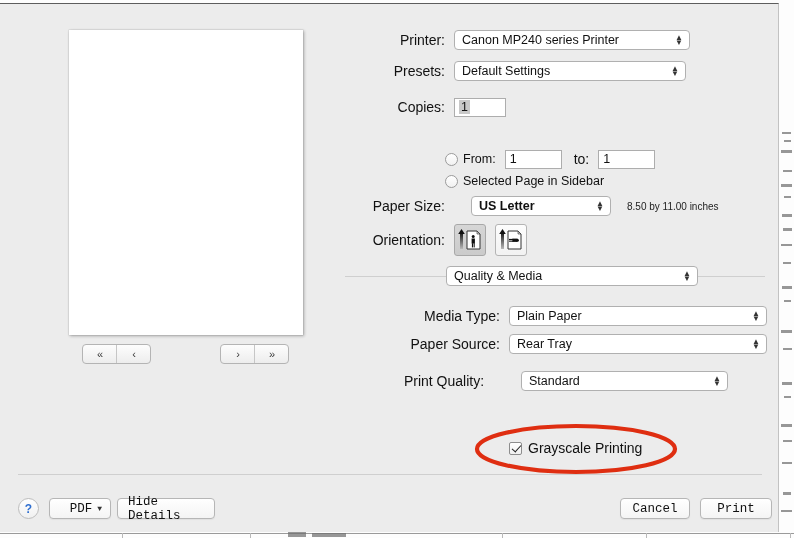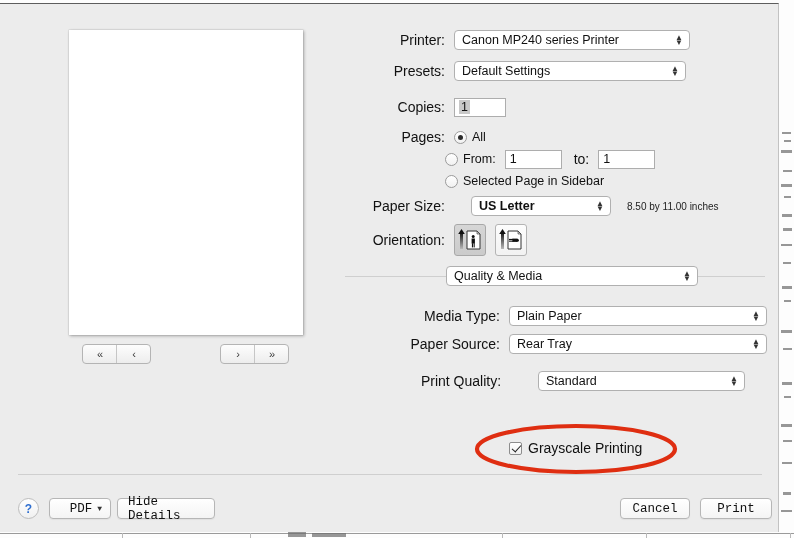--- a/index.html
+++ b/index.html
@@ -380,27 +380,20 @@
     </div>
   </div>
 
   <div class="row" style="left:340px; top:92px; width:250px; height:22px;">
     <div class="lbl" style="width:105px;">Copies:</div>
     <div class="field" style="margin-left:9px; width:52px;">
       <span class="sel">1</span>
     </div>
   </div>
 
-  <div class="row" style="left:340px; top:124px; width:250px; height:18px;">
-    <div class="lbl" style="width:105px;">Pages:</div>
-    <div class="radio-row" style="margin-left:9px;">
-      <span class="radio on"></span>
-      <span>All</span>
-    </div>
-  </div>
 
   <div class="row" style="left:445px; top:144px; width:300px; height:22px;">
     <div class="radio-row">
       <span class="radio"></span>
       <span>From:</span>
     </div>
     <div class="field" style="margin-left:9px; width:57px;">
       <span>1</span>
     </div>
     <div class="lbl" style="margin-left:12px;">to:</div>
@@ -494,21 +487,21 @@
     <div class="lbl" style="width:160px;">Paper Source:</div>
     <div class="popup" style="margin-left:9px; width:258px;">
       <span>Rear Tray</span>
       <span class="chev">
           <span>▲</span>
           <span>▼</span>
         </span>
     </div>
   </div>
 
-  <div class="row" style="left:345px; top:366px; width:400px; height:22px;gap:28px;">
+  <div class="row" style="left:328px; top:366px; width:400px; height:22px;gap:28px;">
     <div class="lbl" style="width:160px;">Print Quality:</div>
     <div class="popup" style="margin-left:9px; width:212px;">
       <span>Standard</span>
       <span class="chev">
           <span>▲</span>
           <span>▼</span>
         </span>
     </div>
   </div>
 

